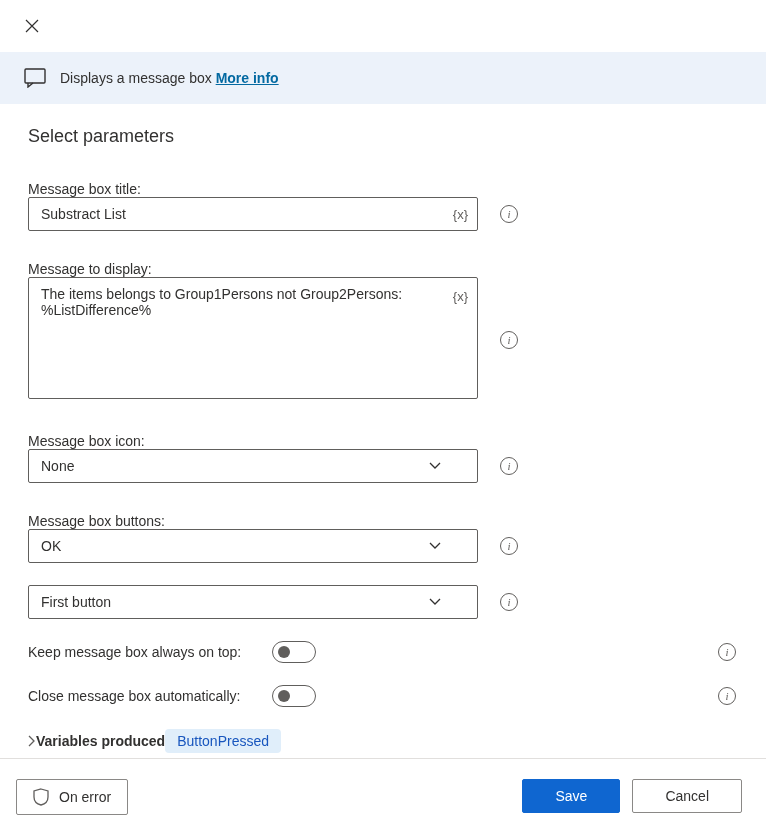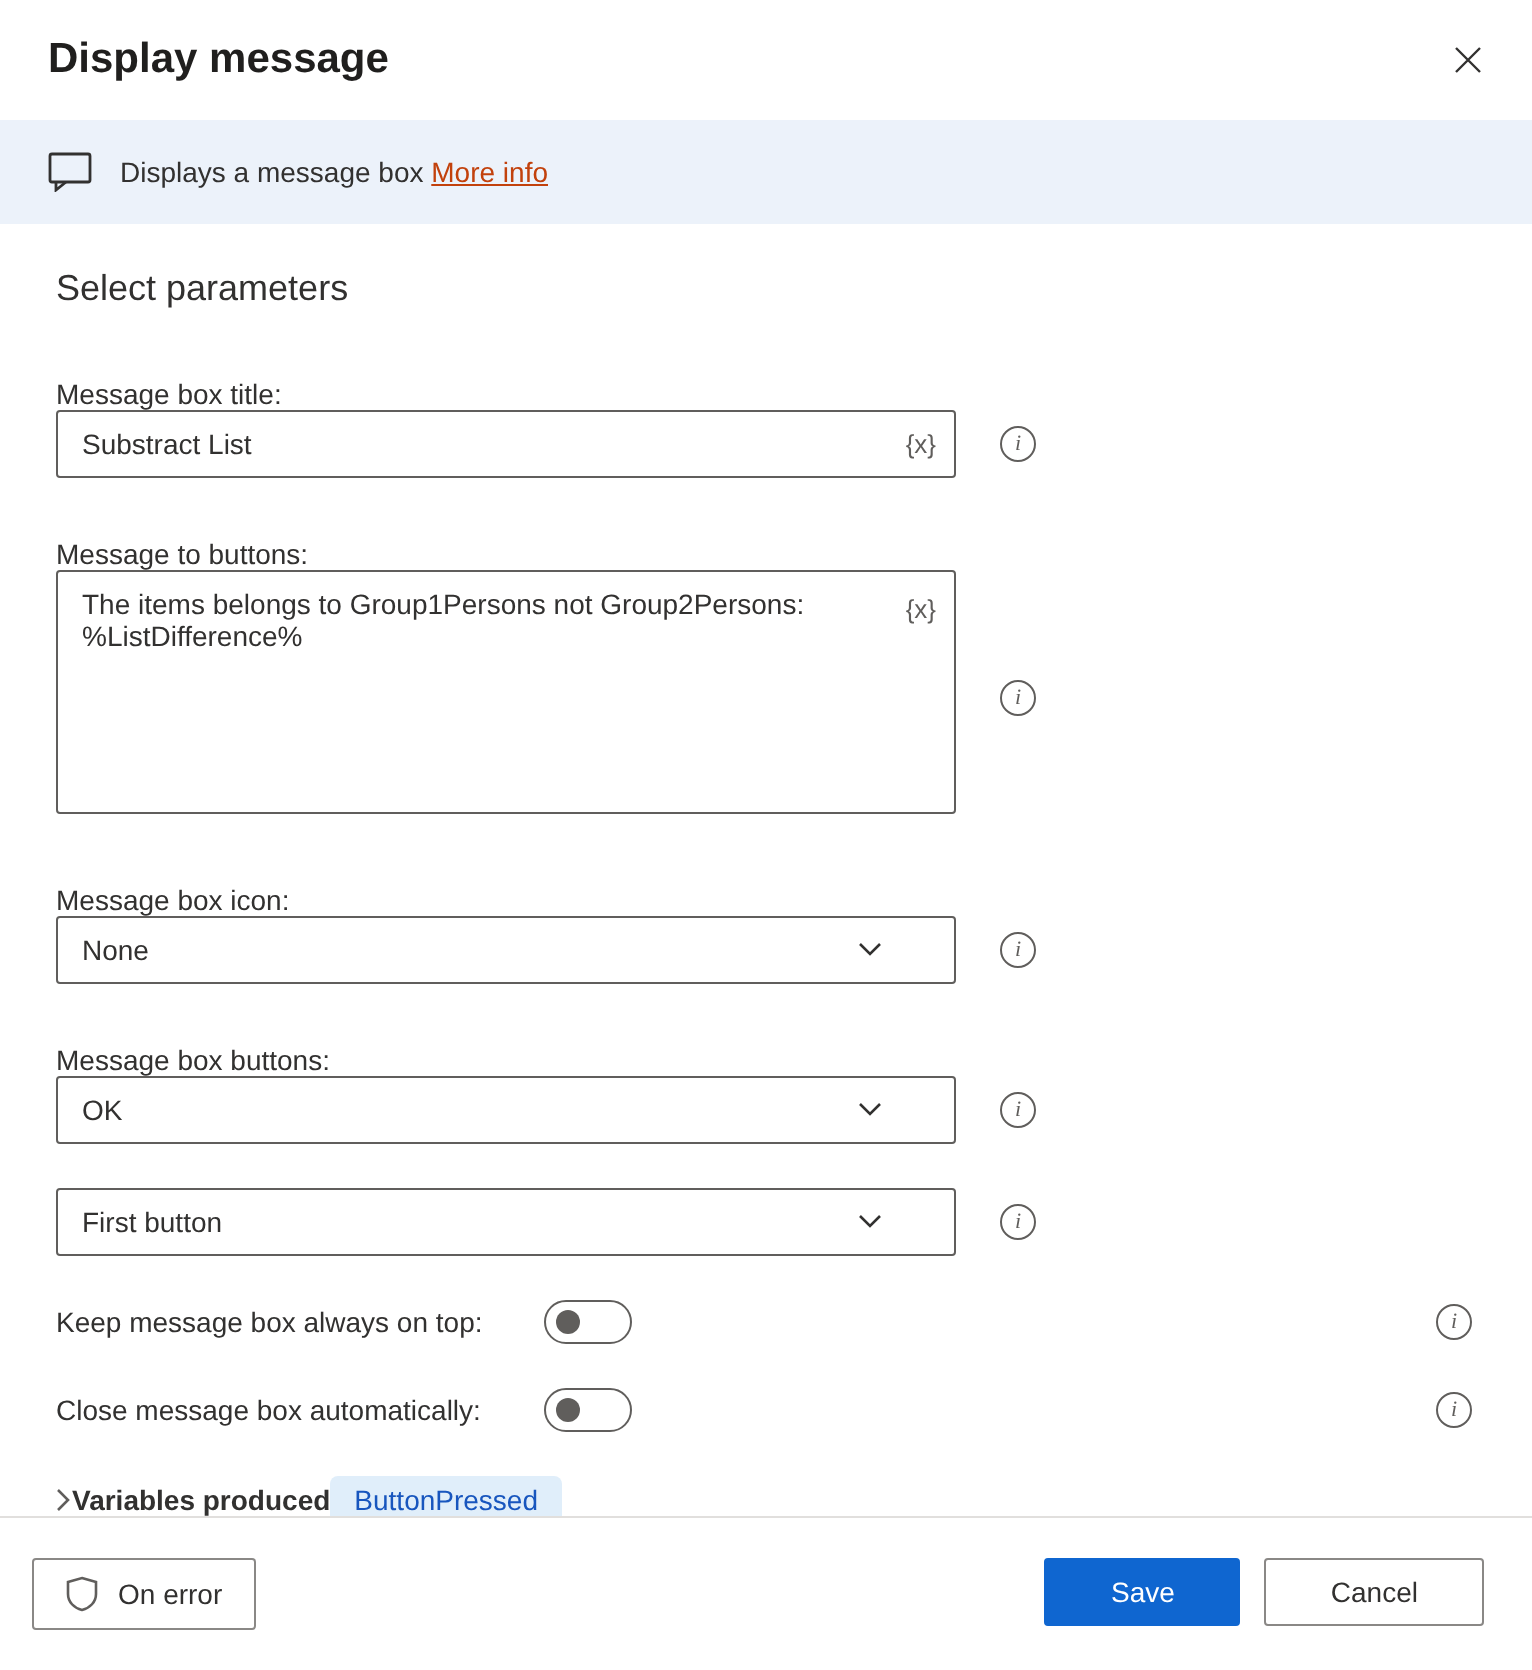--- a/index.html
+++ b/index.html
@@ -3,21 +3,21 @@
   <meta charset="utf-8">
   <style>
     * { box-sizing: border-box; margin: 0; padding: 0; }
     body { font-family: "Segoe UI", Arial, sans-serif; background: #fff; color: #323130; width: 766px; height: 835px; overflow: hidden; position: relative; }
     .dialog { width: 100%; height: 100%; display: flex; flex-direction: column; }
     .header { display: flex; align-items: center; justify-content: space-between; padding: 18px 24px 18px 24px; }
     .header h1 { font-size: 21px; font-weight: 600; color: #201f1e; }
     .close-x { cursor: pointer; }
     .banner { background: #ecf2fa; padding: 16px 24px; display: flex; align-items: center; gap: 14px; }
     .banner-text { font-size: 14px; color: #323130; }
-    .banner-link { color: #c2410c; text-decoration: underline; cursor: pointer; }
+    .banner-link { color: #0369a1; text-decoration: underline; cursor: pointer; font-weight: bold; }
     .body { flex: 1; overflow-y: auto; padding: 22px 28px 20px 28px; }
     .section-title { font-size: 18px; font-weight: 400; margin-bottom: 26px; color: #323130; }
     .row { display: flex; align-items: flex-start; margin-bottom: 22px; flex-direction: column; }
     .row .label { width: 232px; padding-top: 8px; font-size: 14px; color: #323130; }
     .row .control { flex: 1; display: flex; align-items: center; gap: 22px; }
     .text-input, .textarea-input, .select-input {
       width: 450px; border: 1px solid #605e5c; border-radius: 2px;
       font-size: 14px; color: #323130; font-family: inherit;
       padding: 8px 36px 8px 12px; background: #fff; position: relative;
     }
@@ -59,21 +59,20 @@
     .btn { padding: 8px 32px; font-size: 14px; border-radius: 2px; cursor: pointer; border: 1px solid transparent; }
     .btn-primary { background: #0f66d0; color: #fff; border-color: #0f66d0; }
     .btn-secondary { background: #fff; color: #323130; border: 1px solid #8a8886; }
     svg { display: block; }
   </style>
 </head>
 <body>
 
 <div class="dialog">
   <div class="header">
-    <h1>Display message</h1>
     <span class="close-x">
       <svg width="16" height="16" viewBox="0 0 16 16">
           <path d="M2 2 L14 14 M14 2 L2 14" stroke="#323130" stroke-width="1.2" fill="none"></path>
         </svg>
     </span>
   </div>
 
   <div class="banner">
     <span>
       <svg width="22" height="20" viewBox="0 0 22 20">
@@ -94,21 +93,21 @@
       <div class="control">
         <div class="input-wrap">
           <input class="text-input" type="text" value="Substract List" style="">
           <span class="input-badge">{x}</span>
         </div>
         <span class="info-icon">i</span>
       </div>
     </div>
 
     <div class="row">
-      <div class="label">Message to buttons:</div>
+      <div class="label">Message to display:</div>
       <div class="control">
         <div class="input-wrap textarea-wrap">
           <textarea class="textarea-input" style="">The items belongs to Group1Persons not Group2Persons: %ListDifference%</textarea>
           <span class="input-badge">{x}</span>
         </div>
         <span class="info-icon">i</span>
       </div>
     </div>
 
     <div class="row">

